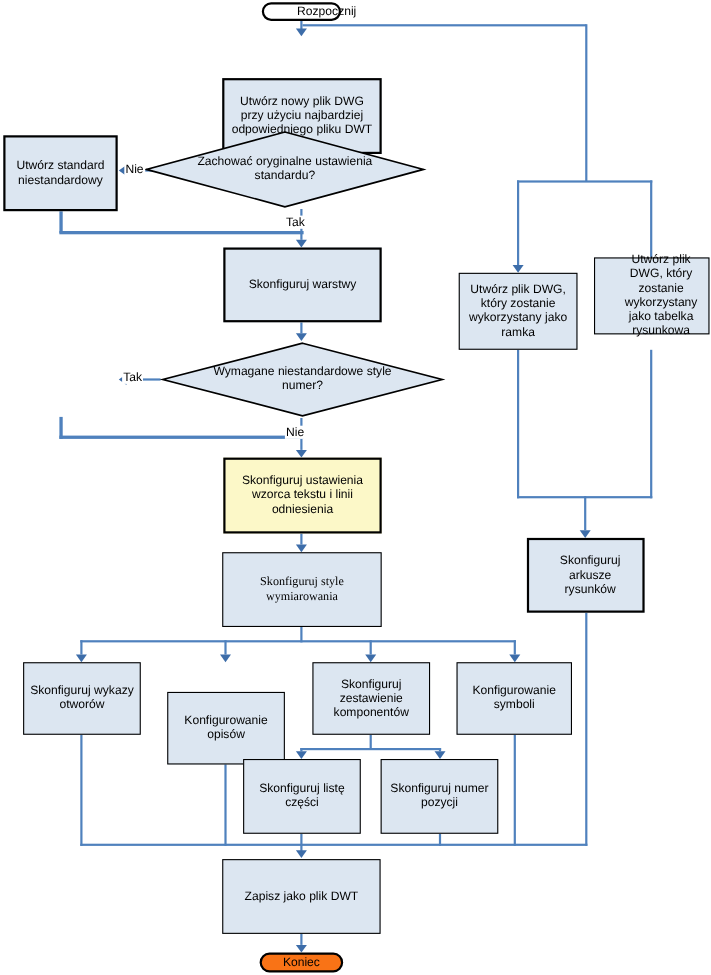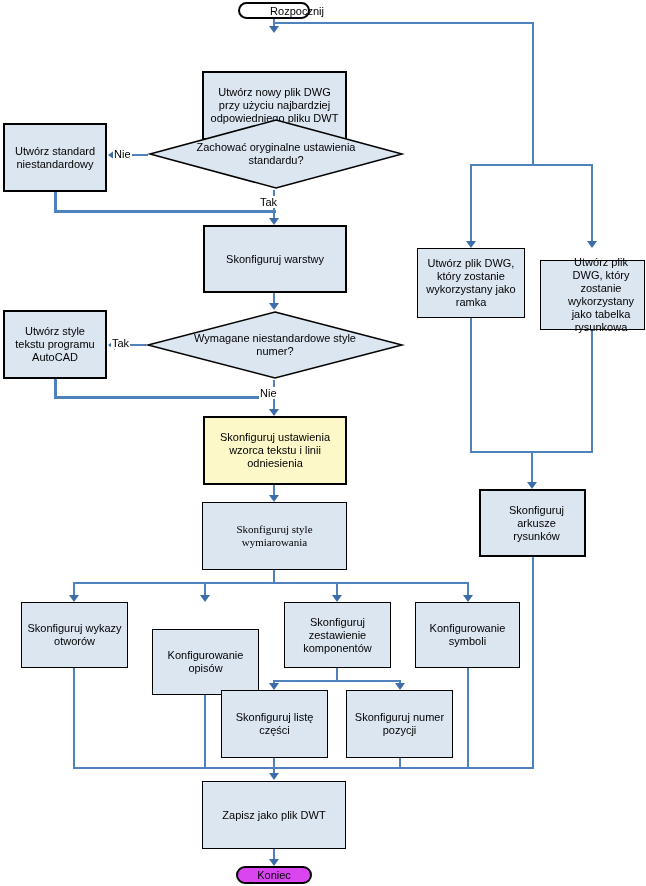--- a/index.html
+++ b/index.html
@@ -5,50 +5,50 @@
   html,body{margin:0;padding:0;background:#fff;}
   #canvas{position:relative;width:646px;height:886px;background:#fff;overflow:hidden;
           font-family:"Liberation Sans",sans-serif;}
   .node{position:absolute;background:#dce6f1;border:1px solid #000;box-sizing:border-box;
         display:flex;align-items:center;justify-content:center;text-align:center;
         font-size:11px;line-height:13px;color:#000;padding:1px 5px;}
   .b2{border-width:2px;}
   .yellow{background:#fcf8c8;}
   .term{position:absolute;background:#fff;border:2px solid #000;border-radius:9px;box-sizing:border-box;
         display:flex;align-items:center;justify-content:center;font-size:11px;color:#000;}
-  .term.end{background:#d946ef;text-align:right;}
+  .term.end{background:#f97316;text-align:right;}
   .diamond{position:absolute;}
   .dtext{position:absolute;inset:0;display:flex;align-items:center;justify-content:center;
          text-align:center;font-size:11px;line-height:13px;color:#000;padding:0 38px;}
   .ln{position:absolute;background:#4f81bd;}
   .ar{position:absolute;width:0;height:0;border-left:5px solid transparent;
       border-right:5px solid transparent;border-top:7px solid #3d6da9;}
   .arl{position:absolute;width:0;height:0;border-top:5px solid transparent;
        border-bottom:5px solid transparent;border-right:7px solid #3d6da9;}
   .elbl{position:absolute;background:#fff;padding:0 1px;font-size:11px;color:#000;}
   
   #n-start{left:238px;top:2px;width:72px;height:17px;padding-left:46px;}
   #n-create-dwg{left:202px;top:33px;width:145px;height:69px;margin-top:38px;}
-  #d1{left:147px;top:118px;width:258px;height:72px;}
+  #d1{left:130px;top:118px;width:258px;height:72px;}
   #n-l1{left:3px;top:123px;width:104px;height:69px;}
   #n-warstwy{left:203px;top:225px;width:144px;height:68px;}
   #d2{left:145px;top:310px;width:260px;height:70px;}
   #n-l2{left:3px;top:310px;width:104px;height:69px;}
   #n-yellow{left:203px;top:416px;width:144px;height:69px;}
   #n-wym{left:202px;top:502px;width:145px;height:68px;font-family:Liberation Serif, serif;}
   #n-b1{left:21px;top:602px;width:107px;height:66px;}
   #n-b2{left:152px;top:602px;width:107px;height:66px;margin-top:27px;}
   #n-b3{left:284px;top:602px;width:107px;height:66px;}
   #n-b4{left:415px;top:602px;width:105px;height:66px;}
   #n-liste{left:221px;top:690px;width:107px;height:68px;}
   #n-numer{left:346px;top:690px;width:107px;height:68px;}
   #n-zapisz{left:202px;top:781px;width:144px;height:68px;}
   #n-end{left:236px;top:866px;width:76px;height:18px;}
   #n-ramka{left:417px;top:248px;width:108px;height:70px;}
-  #n-tabelka{left:540px;top:260px;width:105px;height:70px;padding-left:22px;}
+  #n-tabelka{left:540px;top:234px;width:105px;height:70px;padding-left:22px;}
   #n-arkusze{left:479px;top:489px;width:107px;height:68px;padding-left:13px;}
   
   #lbl-d1-no{left:113px;top:148px;}
   #lbl-d1-yes{left:259px;top:196px;}
   #lbl-d2-yes{left:111px;top:337px;}
   #lbl-d2-no{left:259px;top:387px;}
 </style>
 </head>
 <body>
 
@@ -126,21 +126,20 @@
   <div class="node b2" id="n-l1">Utwórz standard niestandardowy</div>
 
   <div class="node b2" id="n-warstwy">Skonfiguruj warstwy</div>
 
   <div class="diamond" id="d2">
     <svg width="260" height="70">
       <polygon points="130,2 257,35 130,68 3,35" fill="#dce6f1" stroke="#000000" stroke-width="1.5"></polygon>
     </svg>
     <div class="dtext">Wymagane niestandardowe style numer?</div>
   </div>
-  <div class="node b2" id="n-l2">Utwórz style tekstu programu AutoCAD</div>
 
   <div class="node b2 yellow" id="n-yellow">Skonfiguruj ustawienia wzorca tekstu i linii odniesienia</div>
 
   <div class="node" id="n-wym">Skonfiguruj style wymiarowania</div>
 
   <div class="node" id="n-b1">Skonfiguruj wykazy otworów</div>
   <div class="node" id="n-b2">Konfigurowanie opisów</div>
   <div class="node" id="n-b3">Skonfiguruj zestawienie komponentów</div>
   <div class="node" id="n-b4">Konfigurowanie symboli</div>
 

